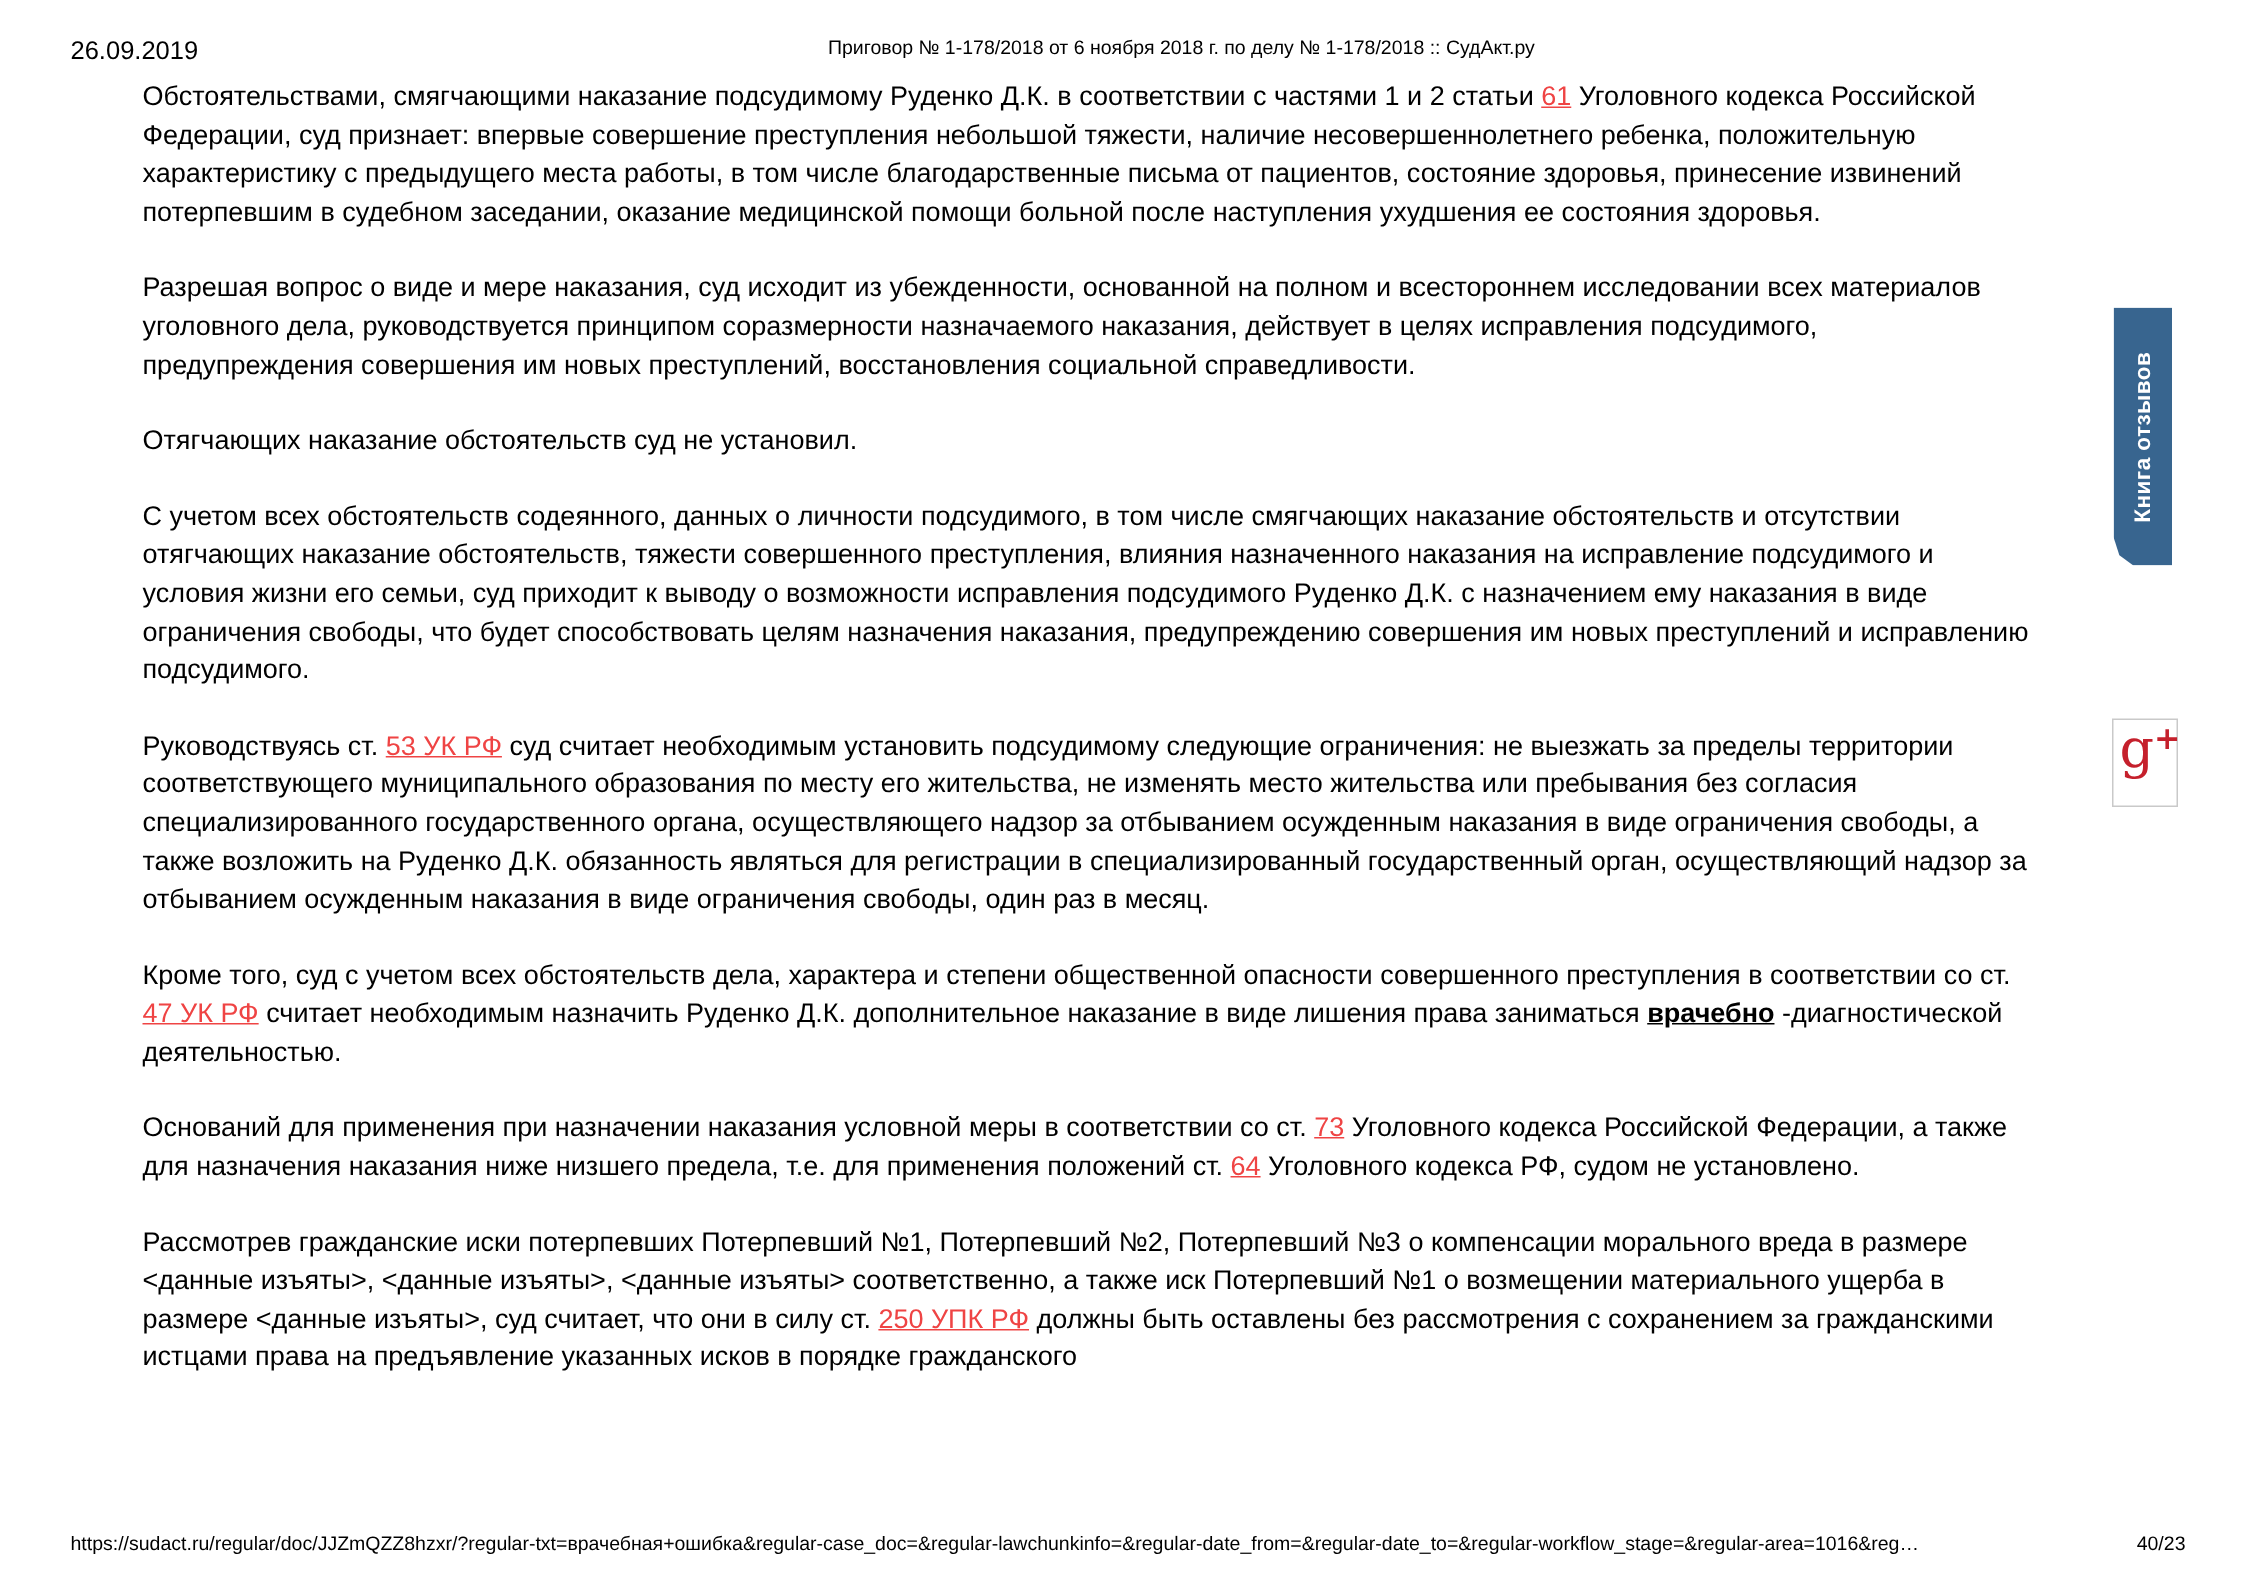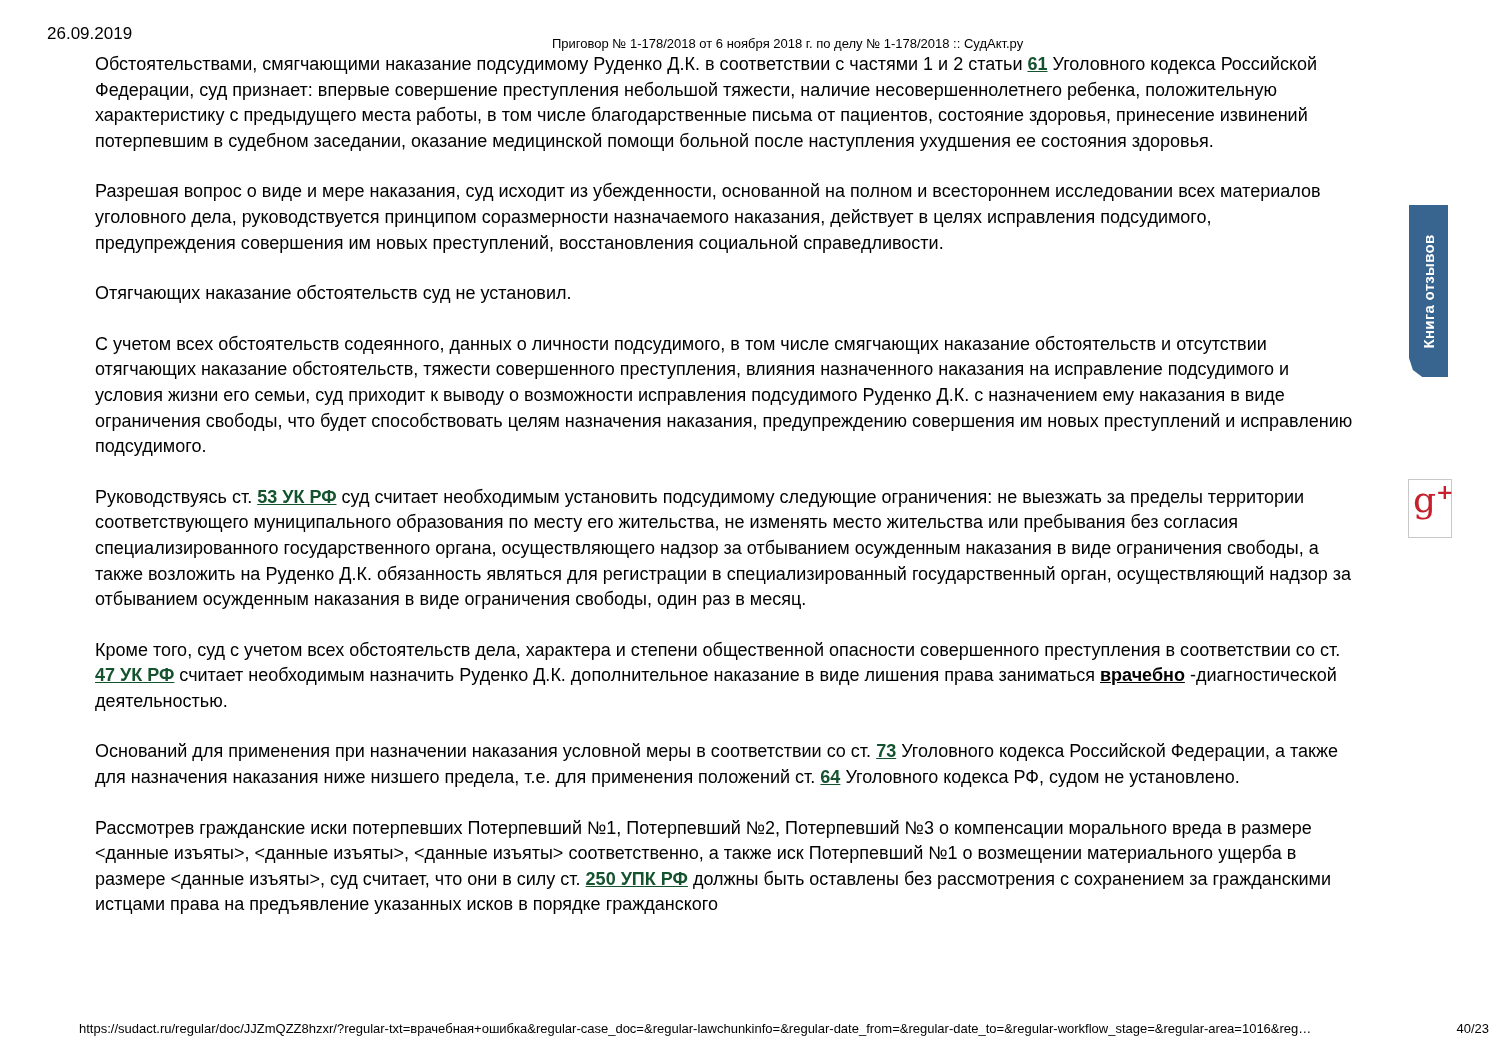--- a/index.html
+++ b/index.html
@@ -4,29 +4,29 @@
 <style>
   html,body{margin:0;padding:0;}
   body{
     width:1500px;height:1060px;position:relative;overflow:hidden;
     background:#ffffff;color:#000000;
     font-family:"Liberation Sans","DejaVu Sans",sans-serif;
   }
 
   
   .print-header-date{position:absolute;left:47px;top:24px;font-size:17px;white-space:nowrap;}
-  .print-header-title{position:absolute;left:552px;top:36px;font-size:13px;white-space:nowrap;}
+  .print-header-title{position:absolute;left:552px;top:24px;font-size:13px;white-space:nowrap;}
 
   
   .doc-body{
     position:absolute;top:52px;left:95px;width:1258px;
     font-size:18px;line-height:25.6px;
   }
   .doc-paragraph{margin:0 0 25px 0;}
-  .statute-link{color:#14532d;text-decoration:underline;cursor:pointer;font-weight:bold;}
+  .statute-link{color:#ef4444;text-decoration:underline;cursor:pointer;}
   .doc-paragraph strong{font-weight:bold;text-decoration:underline;}
 
   
   .feedback-tab{
     position:absolute;left:1409px;top:205px;width:39px;height:172px;
     background:#38658f;cursor:pointer;
     clip-path:polygon(0 0,100% 0,100% 100%,34% 100%,10% 96%,0 89%);
     display:flex;align-items:center;justify-content:center;
   }
   .feedback-label{
@@ -48,21 +48,20 @@
     position:absolute;left:27px;top:1px;
     font-family:"DejaVu Serif","Liberation Serif",serif;
     font-size:21px;line-height:22px;color:#c5202c;font-weight:bold;
   }
 
   
   .print-footer{
     position:absolute;left:47px;top:1021px;width:1410px;
     display:flex;justify-content:space-between;align-items:flex-start;
     font-size:13px;
-    margin-left:32px;
   }
   .print-footer span{white-space:nowrap;}
 </style>
 </head>
 <body>
 
 <div>
 
   <div class="print-header-date">26.09.2019</div>
 

